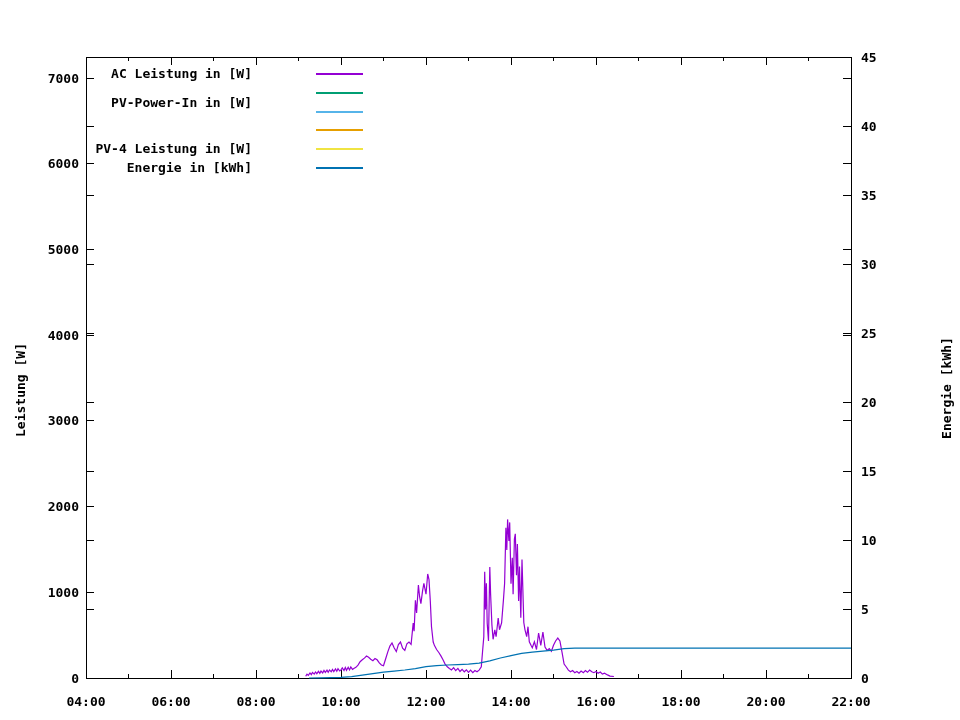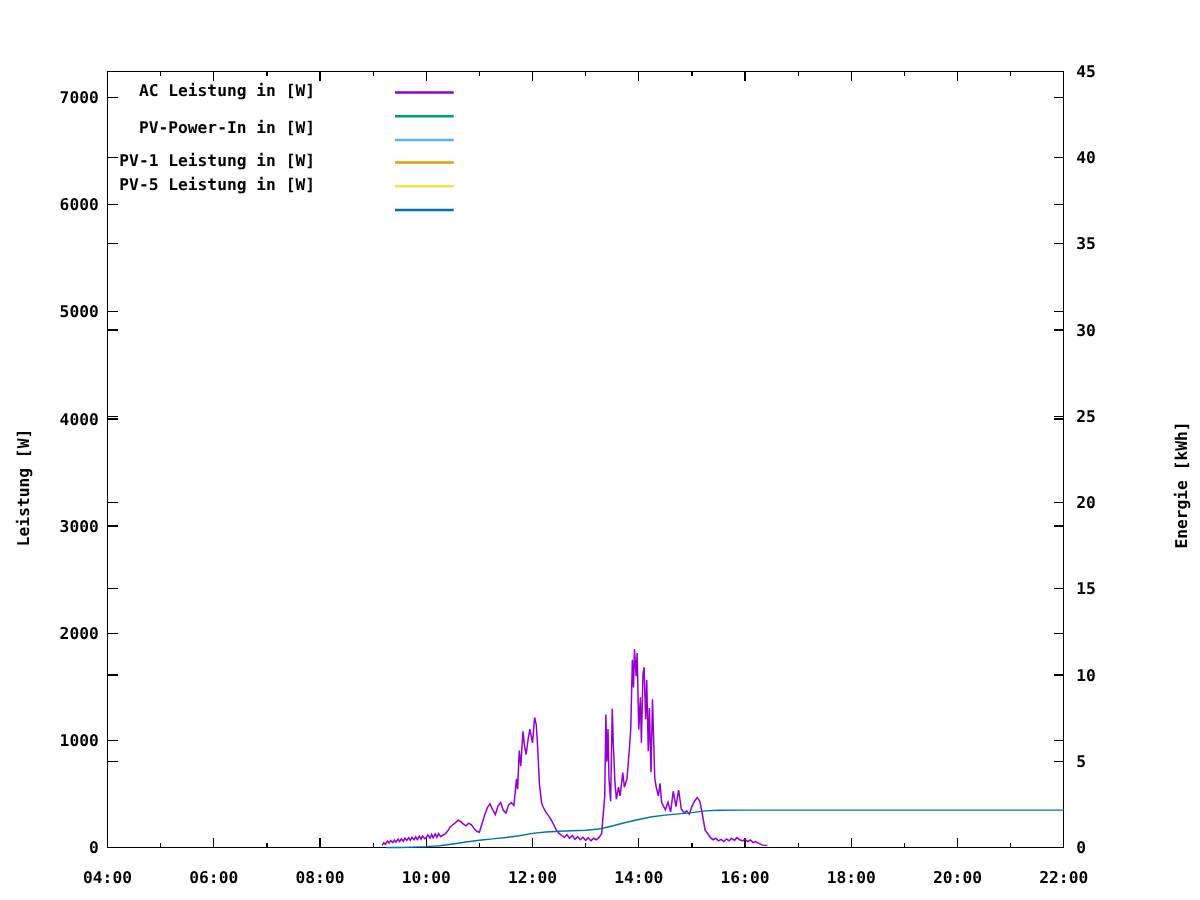--- a/index.html
+++ b/index.html
@@ -129,19 +129,19 @@
       <polyline points="309.1,678.0 319.8,677.9 330.4,677.7 341.0,677.3 351.6,676.6 362.3,675.2 372.9,673.6 383.5,672.2 394.1,671.1 404.8,670.0 415.4,668.6 426.0,666.7 436.6,665.6 447.3,665.0 457.9,664.6 468.5,664.2 479.1,663.2 489.8,660.8 500.4,658.0 511.0,655.6 521.6,653.4 532.3,652.1 542.9,651.1 553.5,650.1 564.1,648.7 574.8,648.2 596.0,648.1 851.0,648.1" fill="none" stroke="#0072b2" stroke-width="1.2" stroke-linejoin="miter"></polyline>
     </svg>
   <div class="ylabel">Leistung [W]</div>
   <div class="y2label">Energie [kWh]</div>
   <div id="legend">
       <div class="legend-label" style="top: 66px;">AC Leistung in [W]</div>
       <div class="legend-line" style="top: 73px; border-top-color: rgb(148, 0, 211);"></div>
       <div class="legend-label" style="top: 84.8px; margin-top: 10px;">PV-Power-In in [W]</div>
       <div class="legend-line" style="top: 91.8px; border-top-color: rgb(0, 158, 115);"></div>
       <div class="legend-line" style="top: 110.6px; border-top-color: rgb(86, 180, 233);"></div>
-      <div class="legend-label" style="top: 122.4px;">PV-1 Leistung in [W]</div>
       <div class="legend-line" style="top: 129.4px; border-top-color: rgb(230, 159, 0);"></div>
-      <div class="legend-label" style="top: 141.2px;">PV-5 Leistung in [W]</div>
+      <div class="legend-label" style="top: 141.2px;">PV-4 Leistung in [W]</div>
       <div class="legend-line" style="top: 148.2px; border-top-color: rgb(240, 228, 66);"></div>
+      <div class="legend-label" style="top: 160px;">Energie in [kWh]</div>
       <div class="legend-line" style="top: 167px; border-top-color: rgb(0, 114, 178);"></div>
     </div>
 </div>
 
 </body></html>

